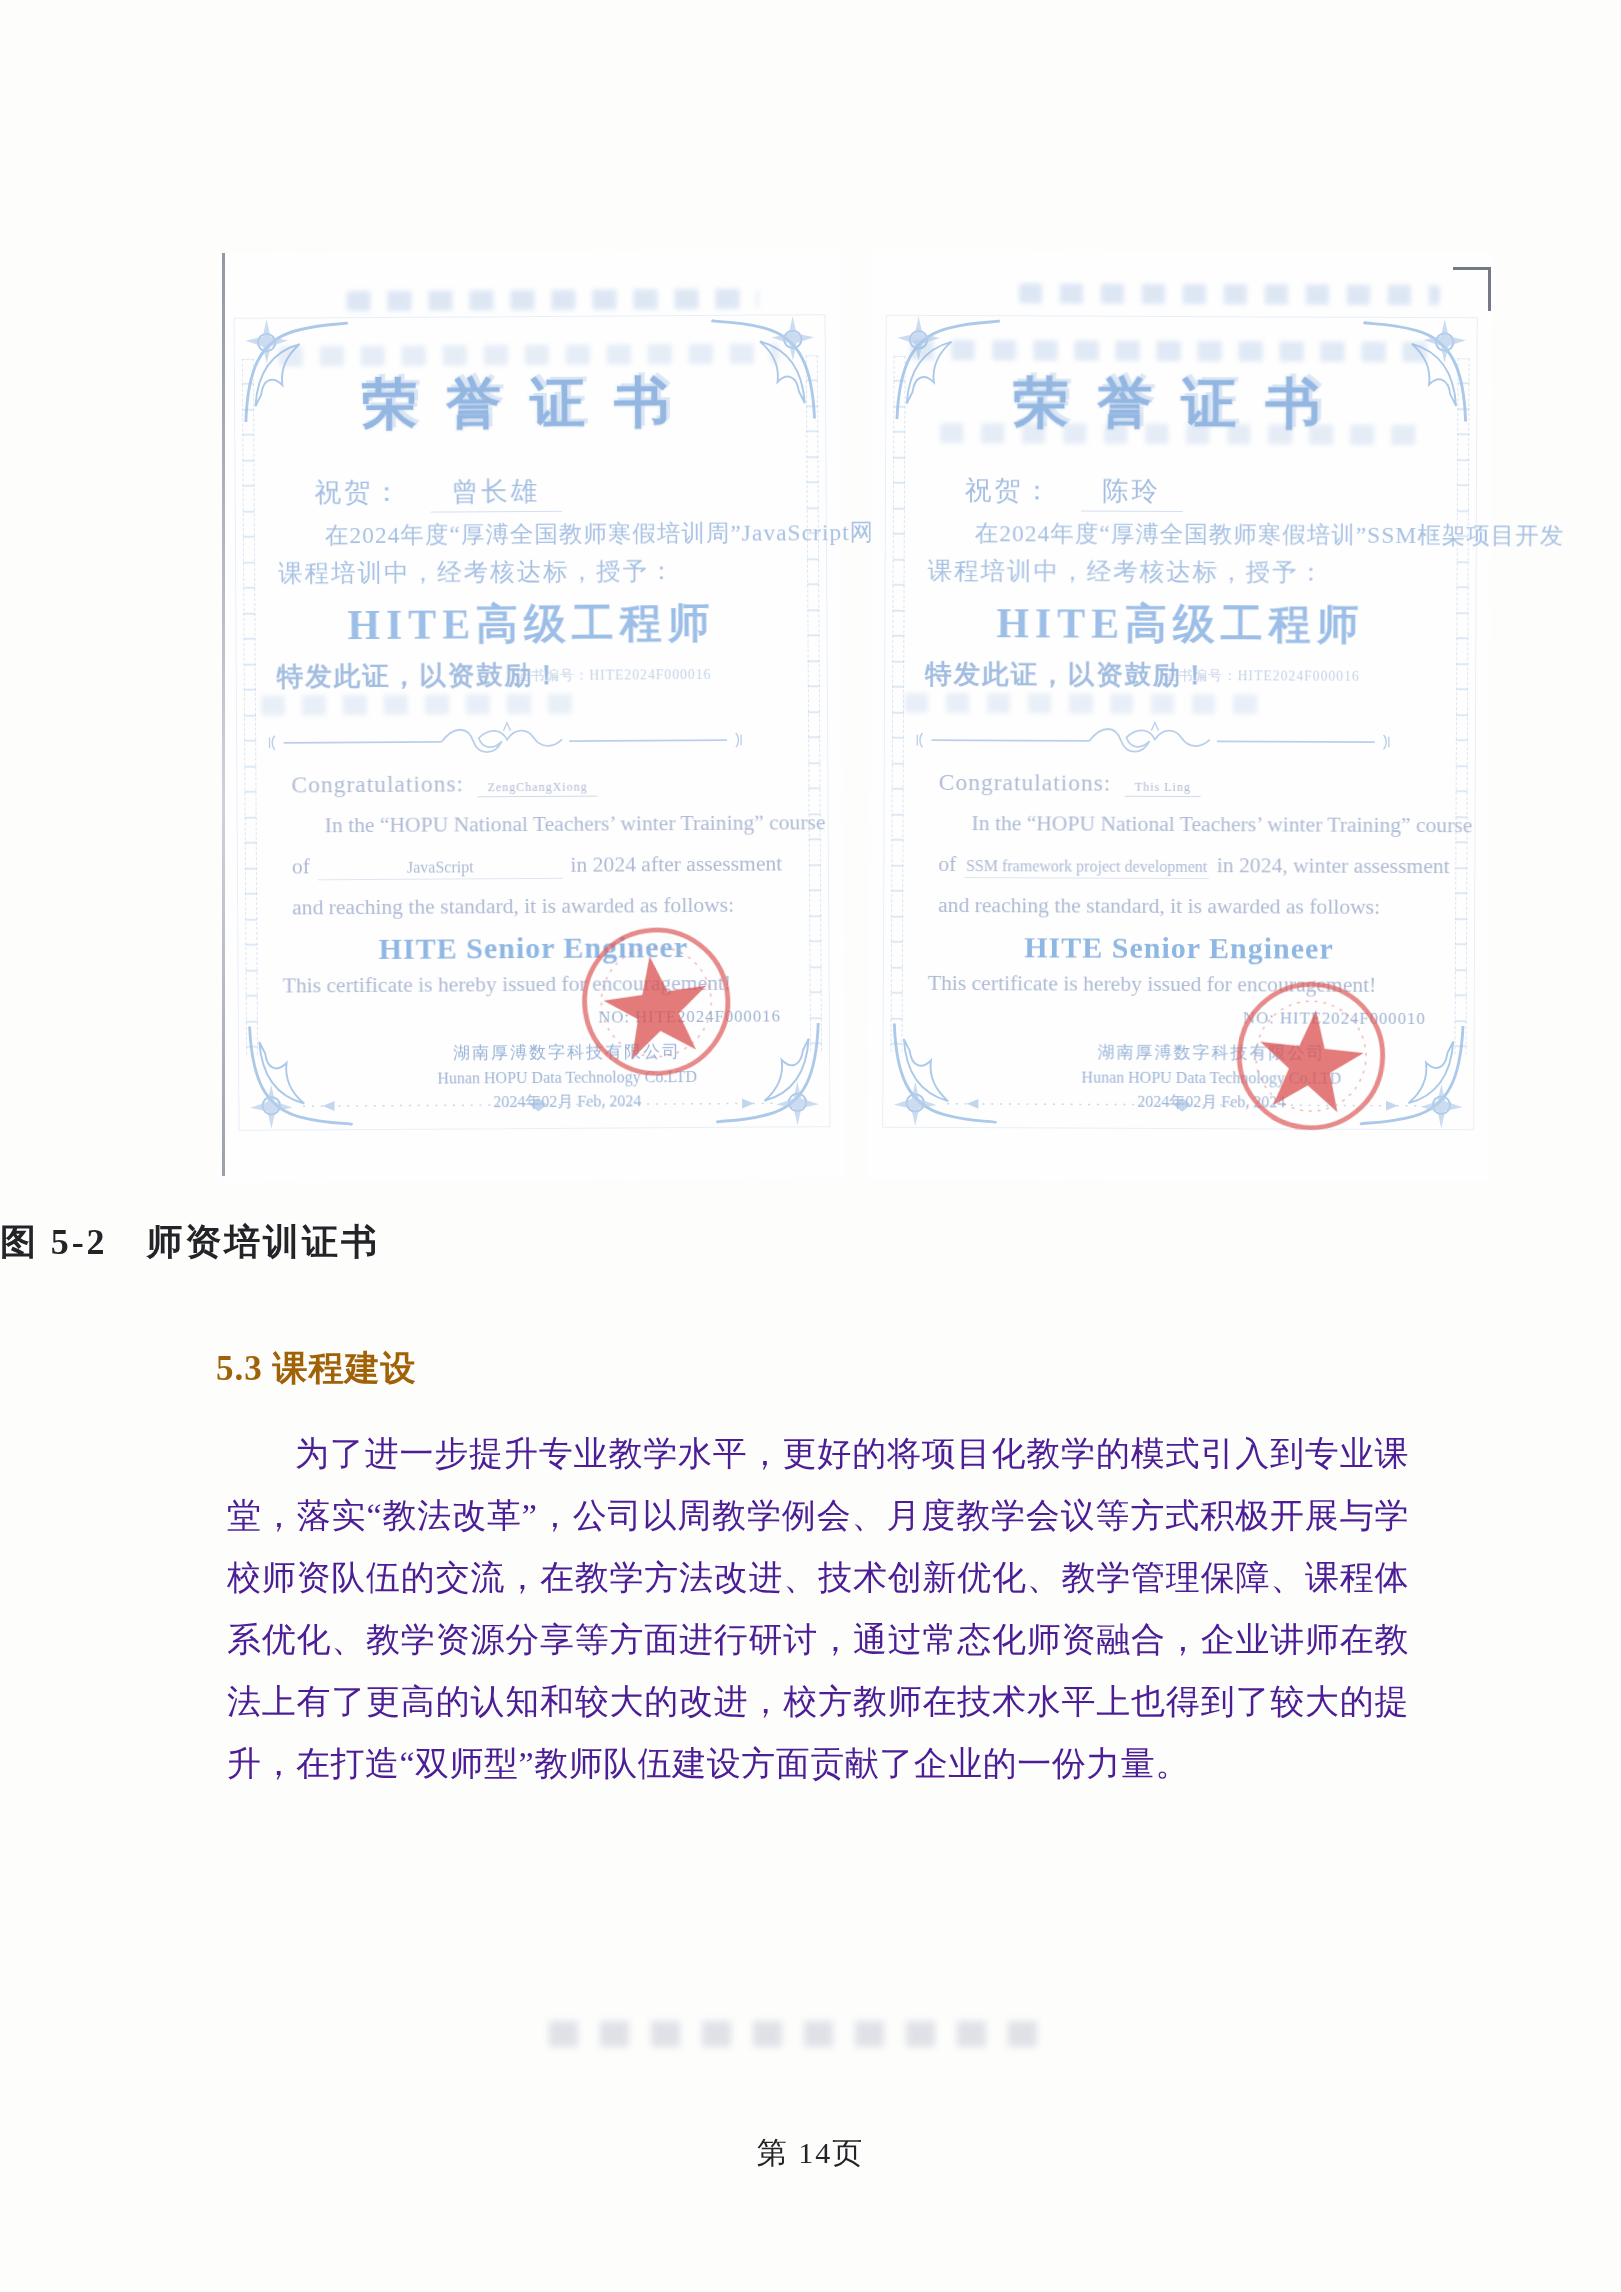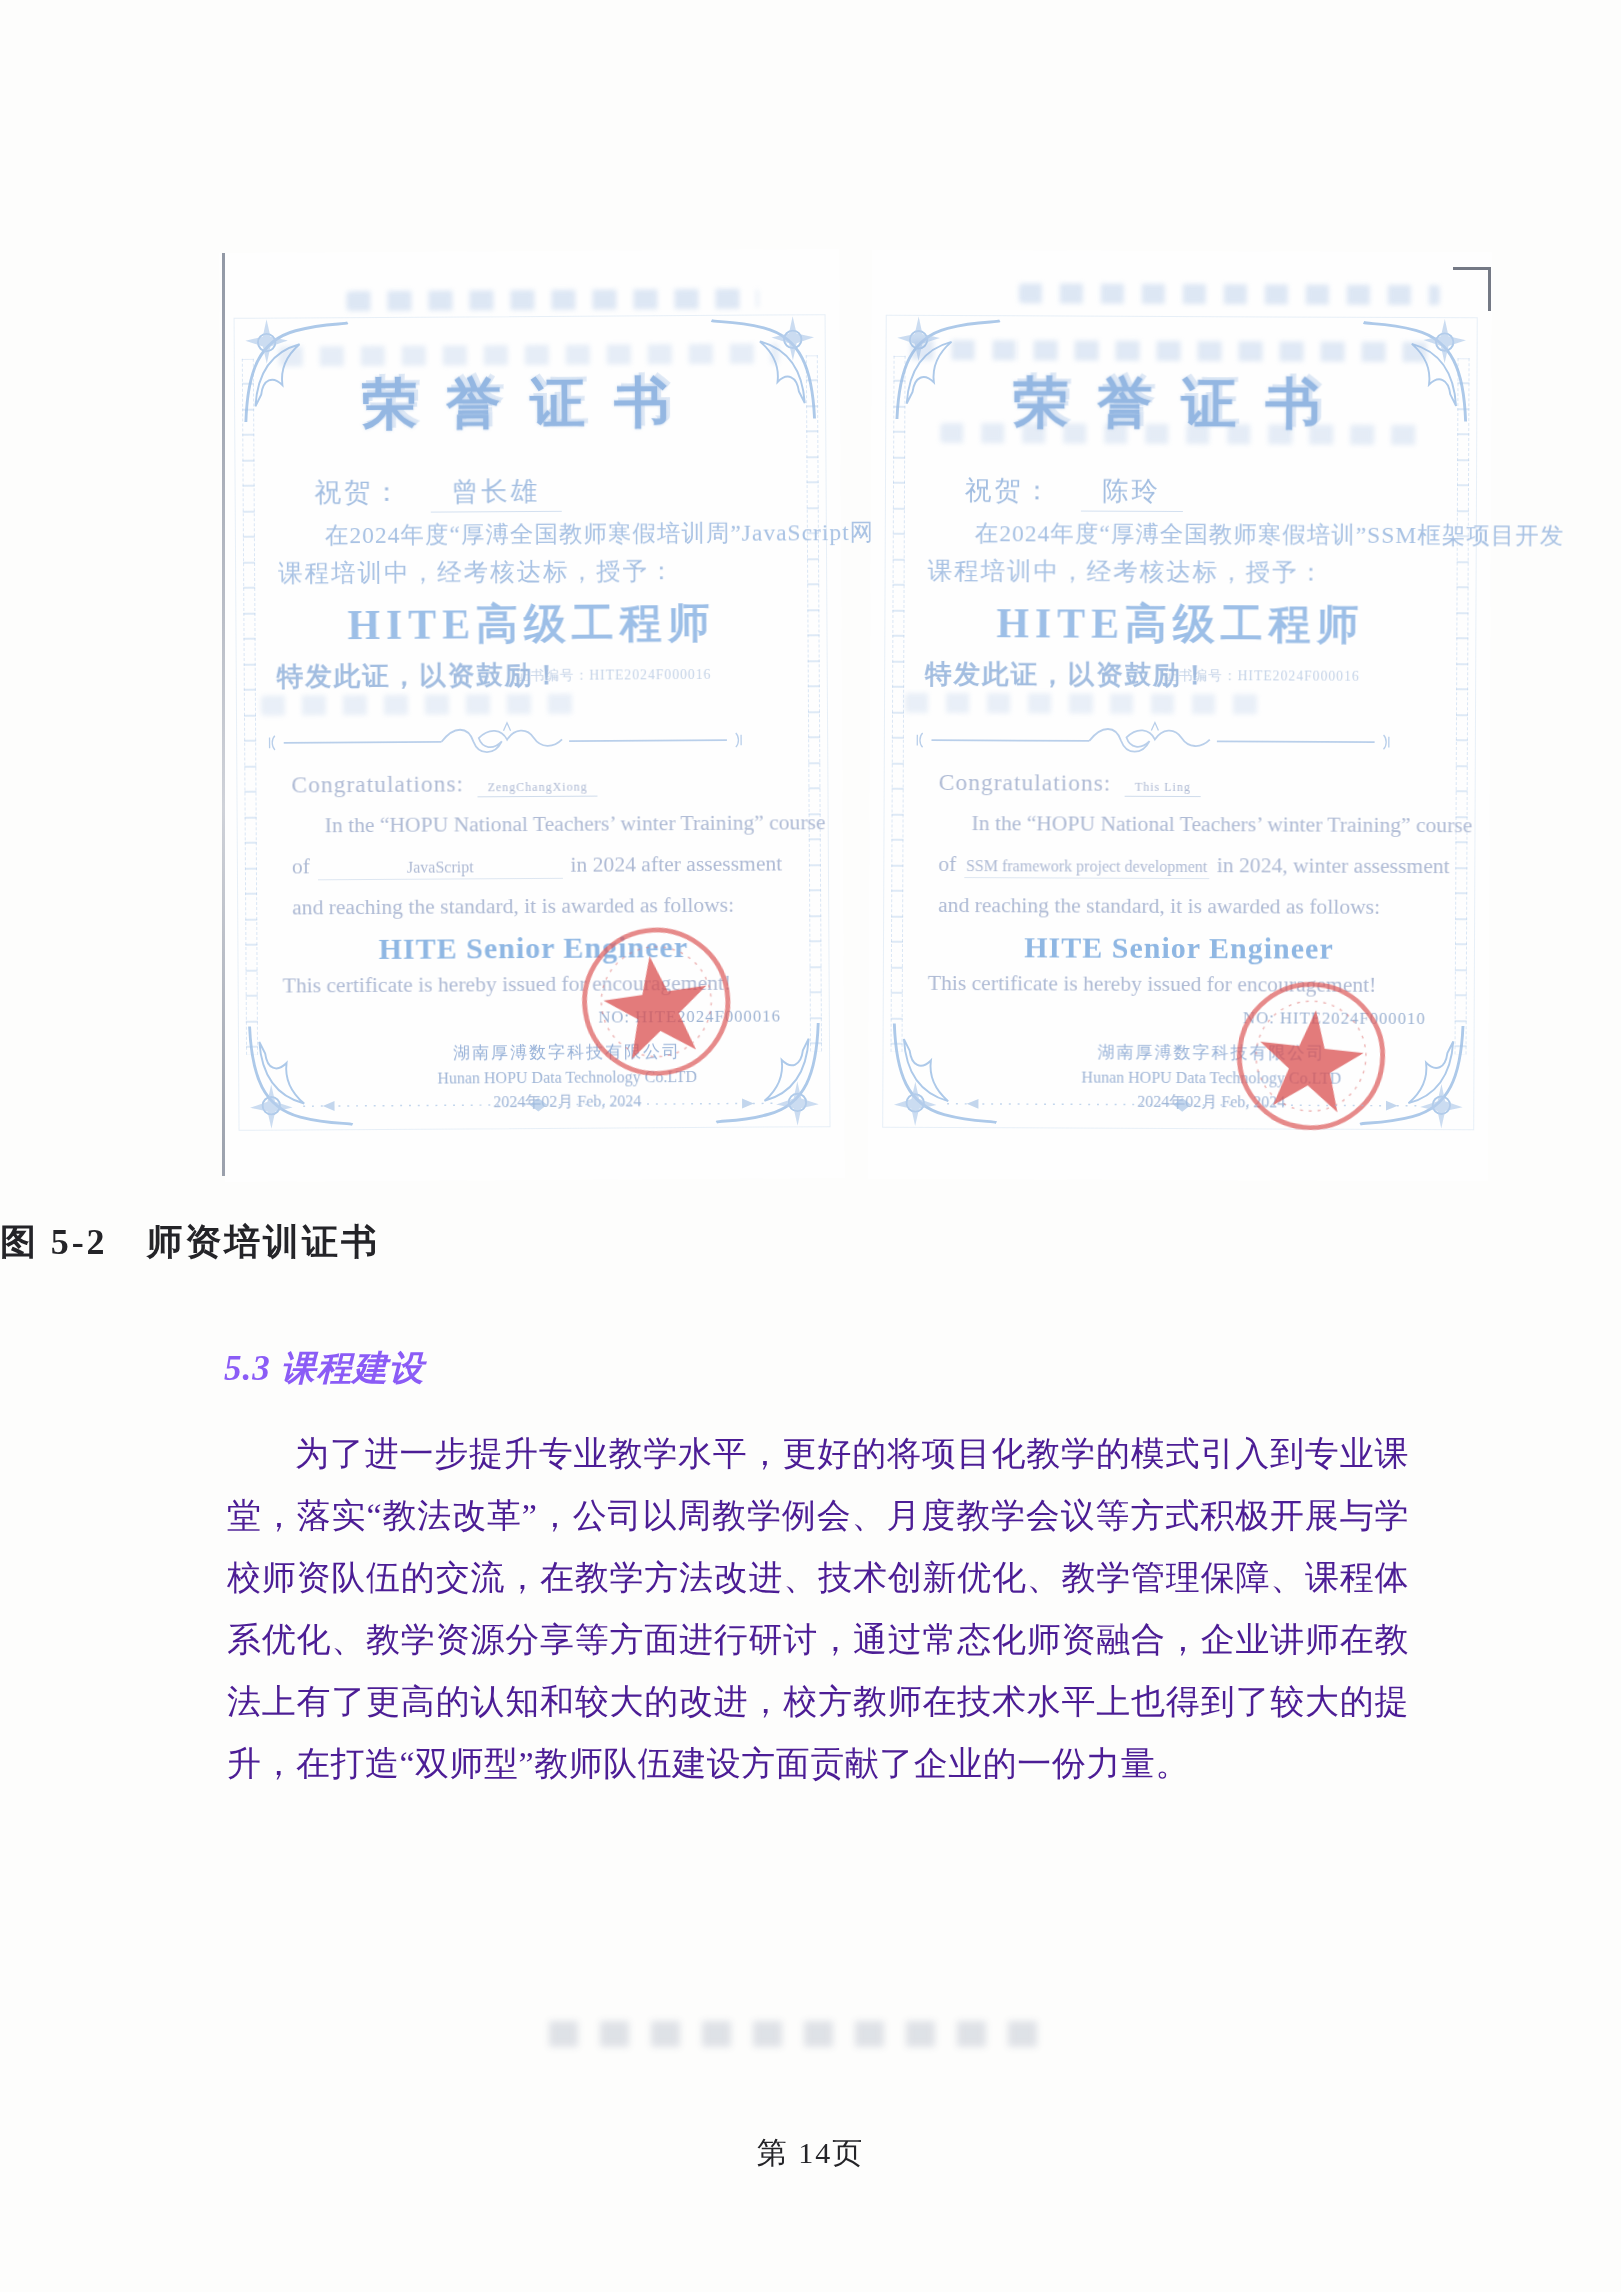--- a/index.html
+++ b/index.html
@@ -140,22 +140,22 @@
     position:absolute;left:1453px;top:267px;width:35px;height:41px;
     border-top:3.9px solid rgba(70,76,92,.75);
     border-right:3.9px solid rgba(70,76,92,.75);
   }
   
   .fig-caption{
     position:absolute;left:0;right:0;top:1218px;text-align:left;
     font-size:36px;font-weight:bold;letter-spacing:2.9px;color:#242428;
   }
   .section-heading{
-    position:absolute;left:224px;top:1345px;
-    font-size:35px;font-weight:bold;letter-spacing:1px;color:#8b5cf6;font-style:italic;
+    position:absolute;left:216px;top:1345px;
+    font-size:35px;font-weight:bold;letter-spacing:1px;color:#a16207;
   }
   .body-paragraph{
     position:absolute;left:227px;top:1423px;width:1182px;
     font-size:34px;line-height:62px;text-align:justify;
     text-indent:2em;color:#4c1d95;letter-spacing:0.5px;
   }
   .ghost-bottom{
     position:absolute;left:549px;top:2021px;width:510px;height:25.5px;
     filter:blur(3.9px);opacity:.45;
     background:repeating-linear-gradient(90deg,

